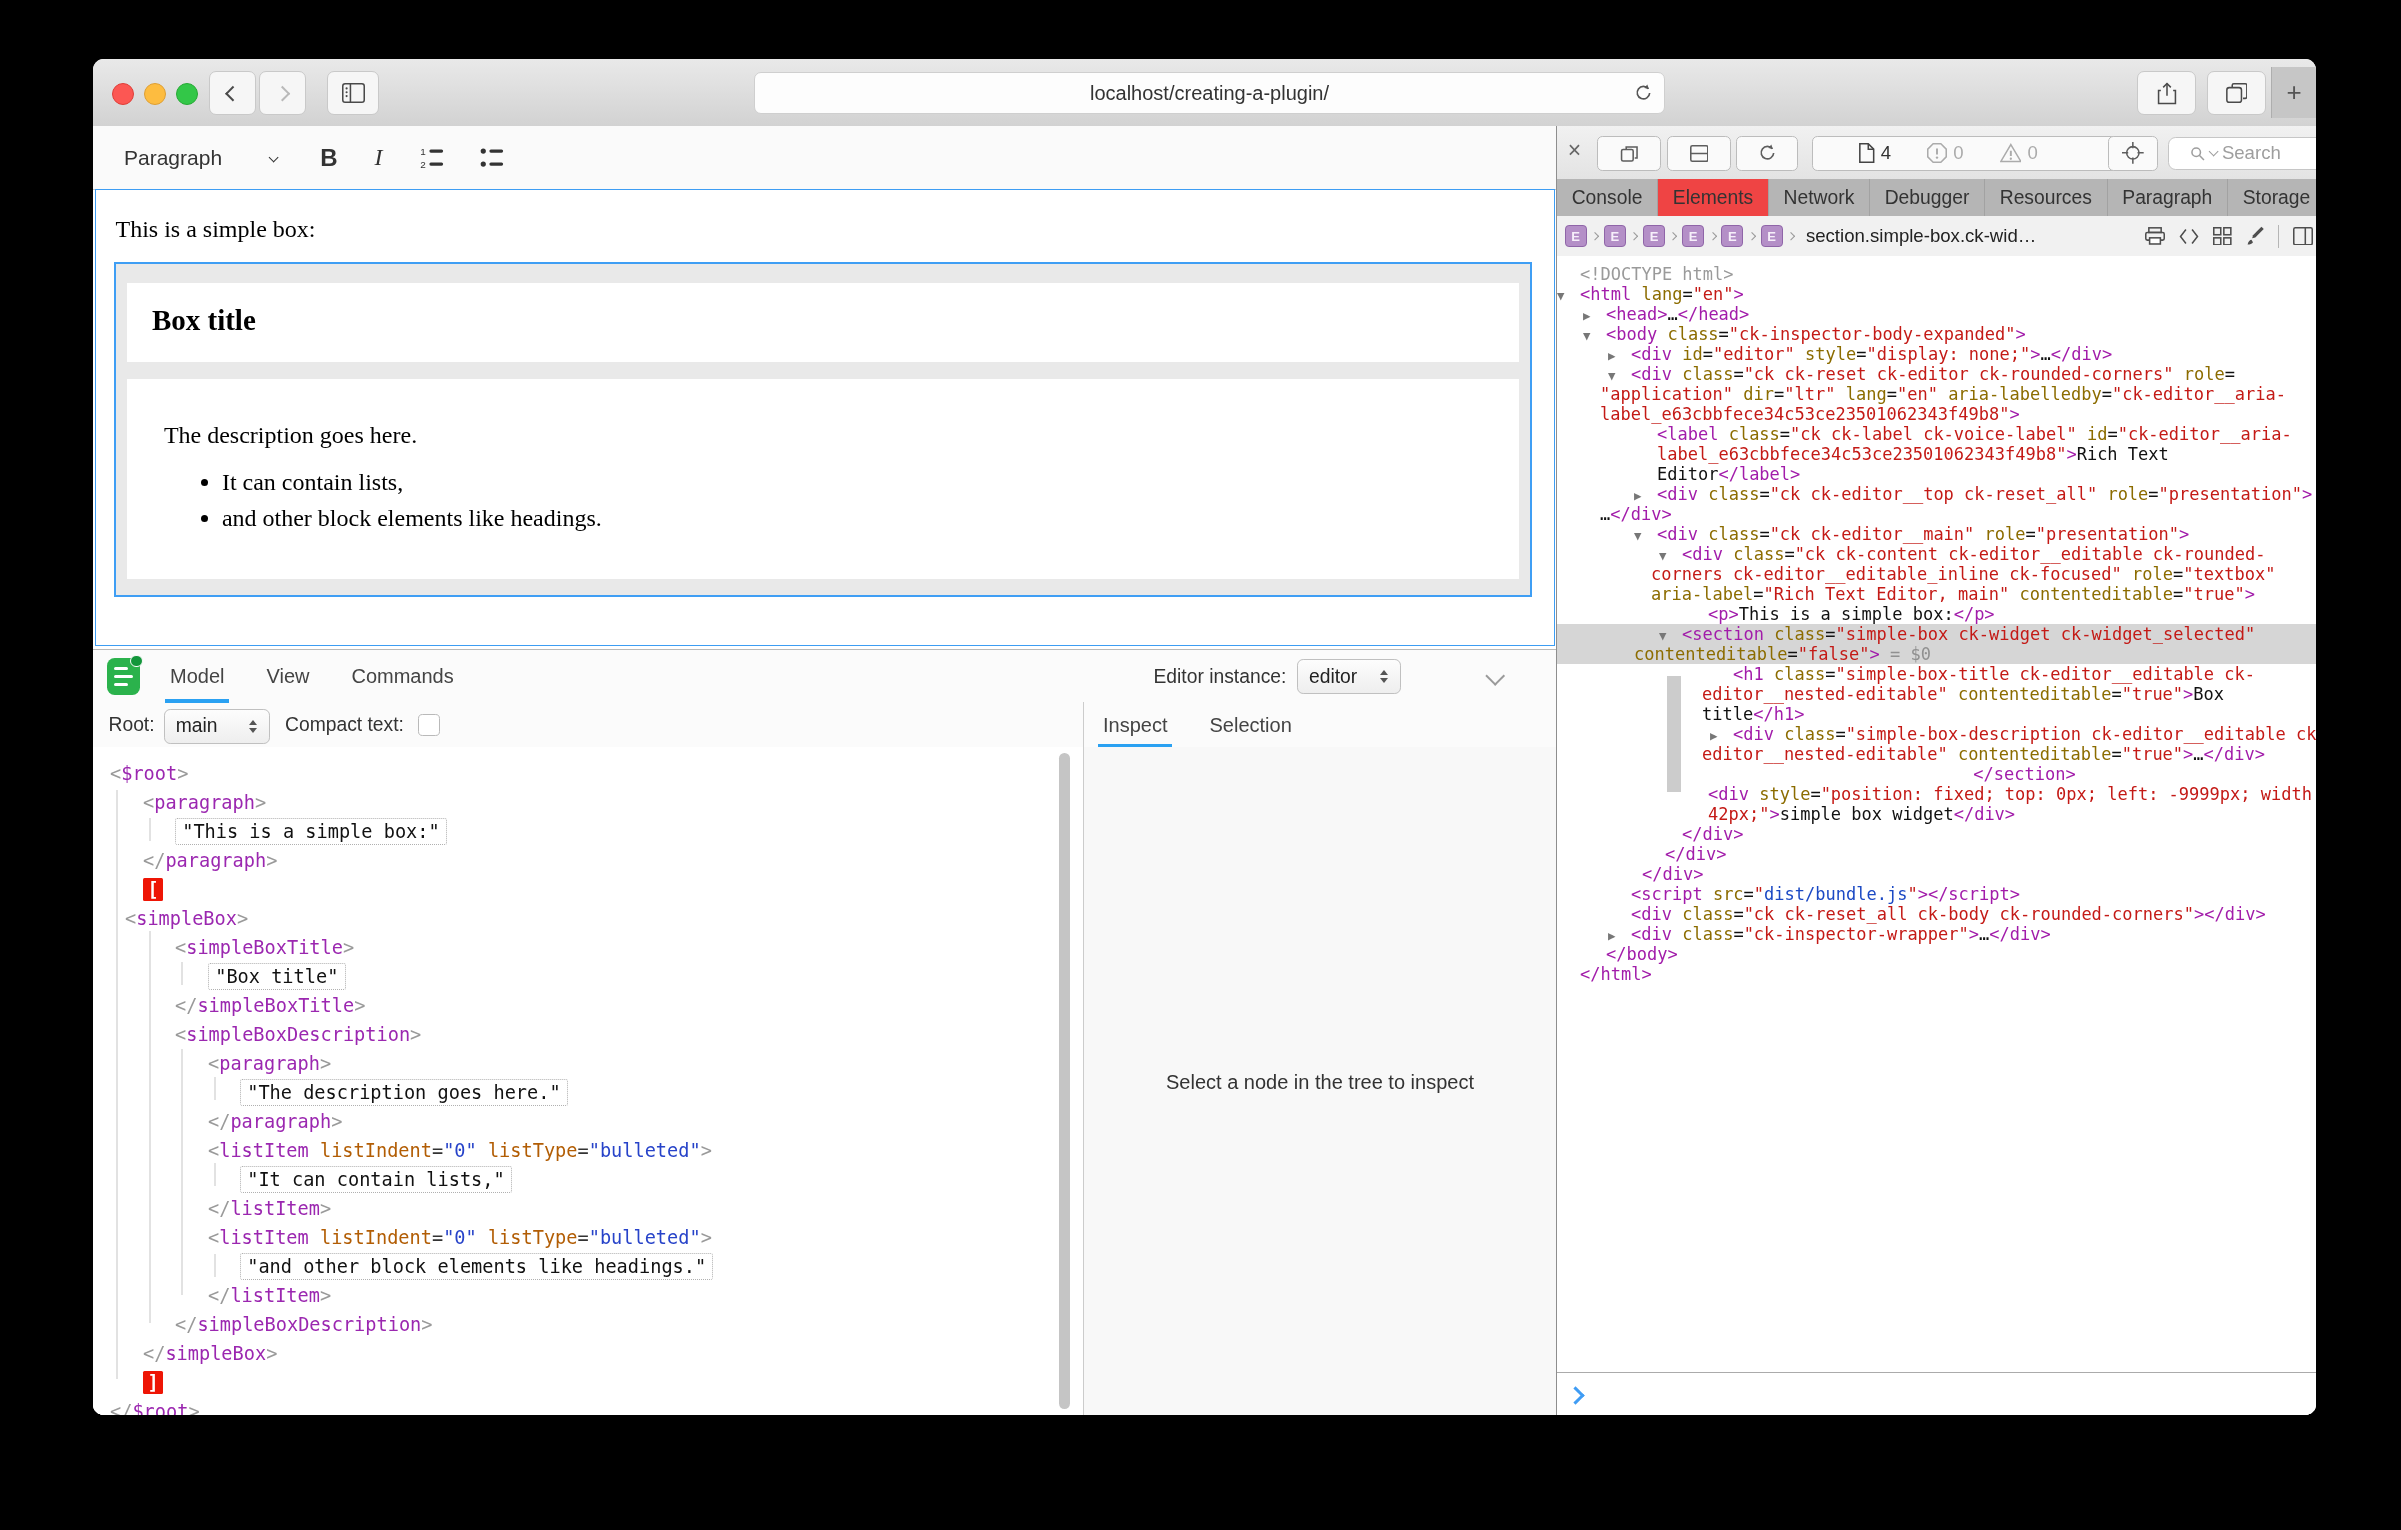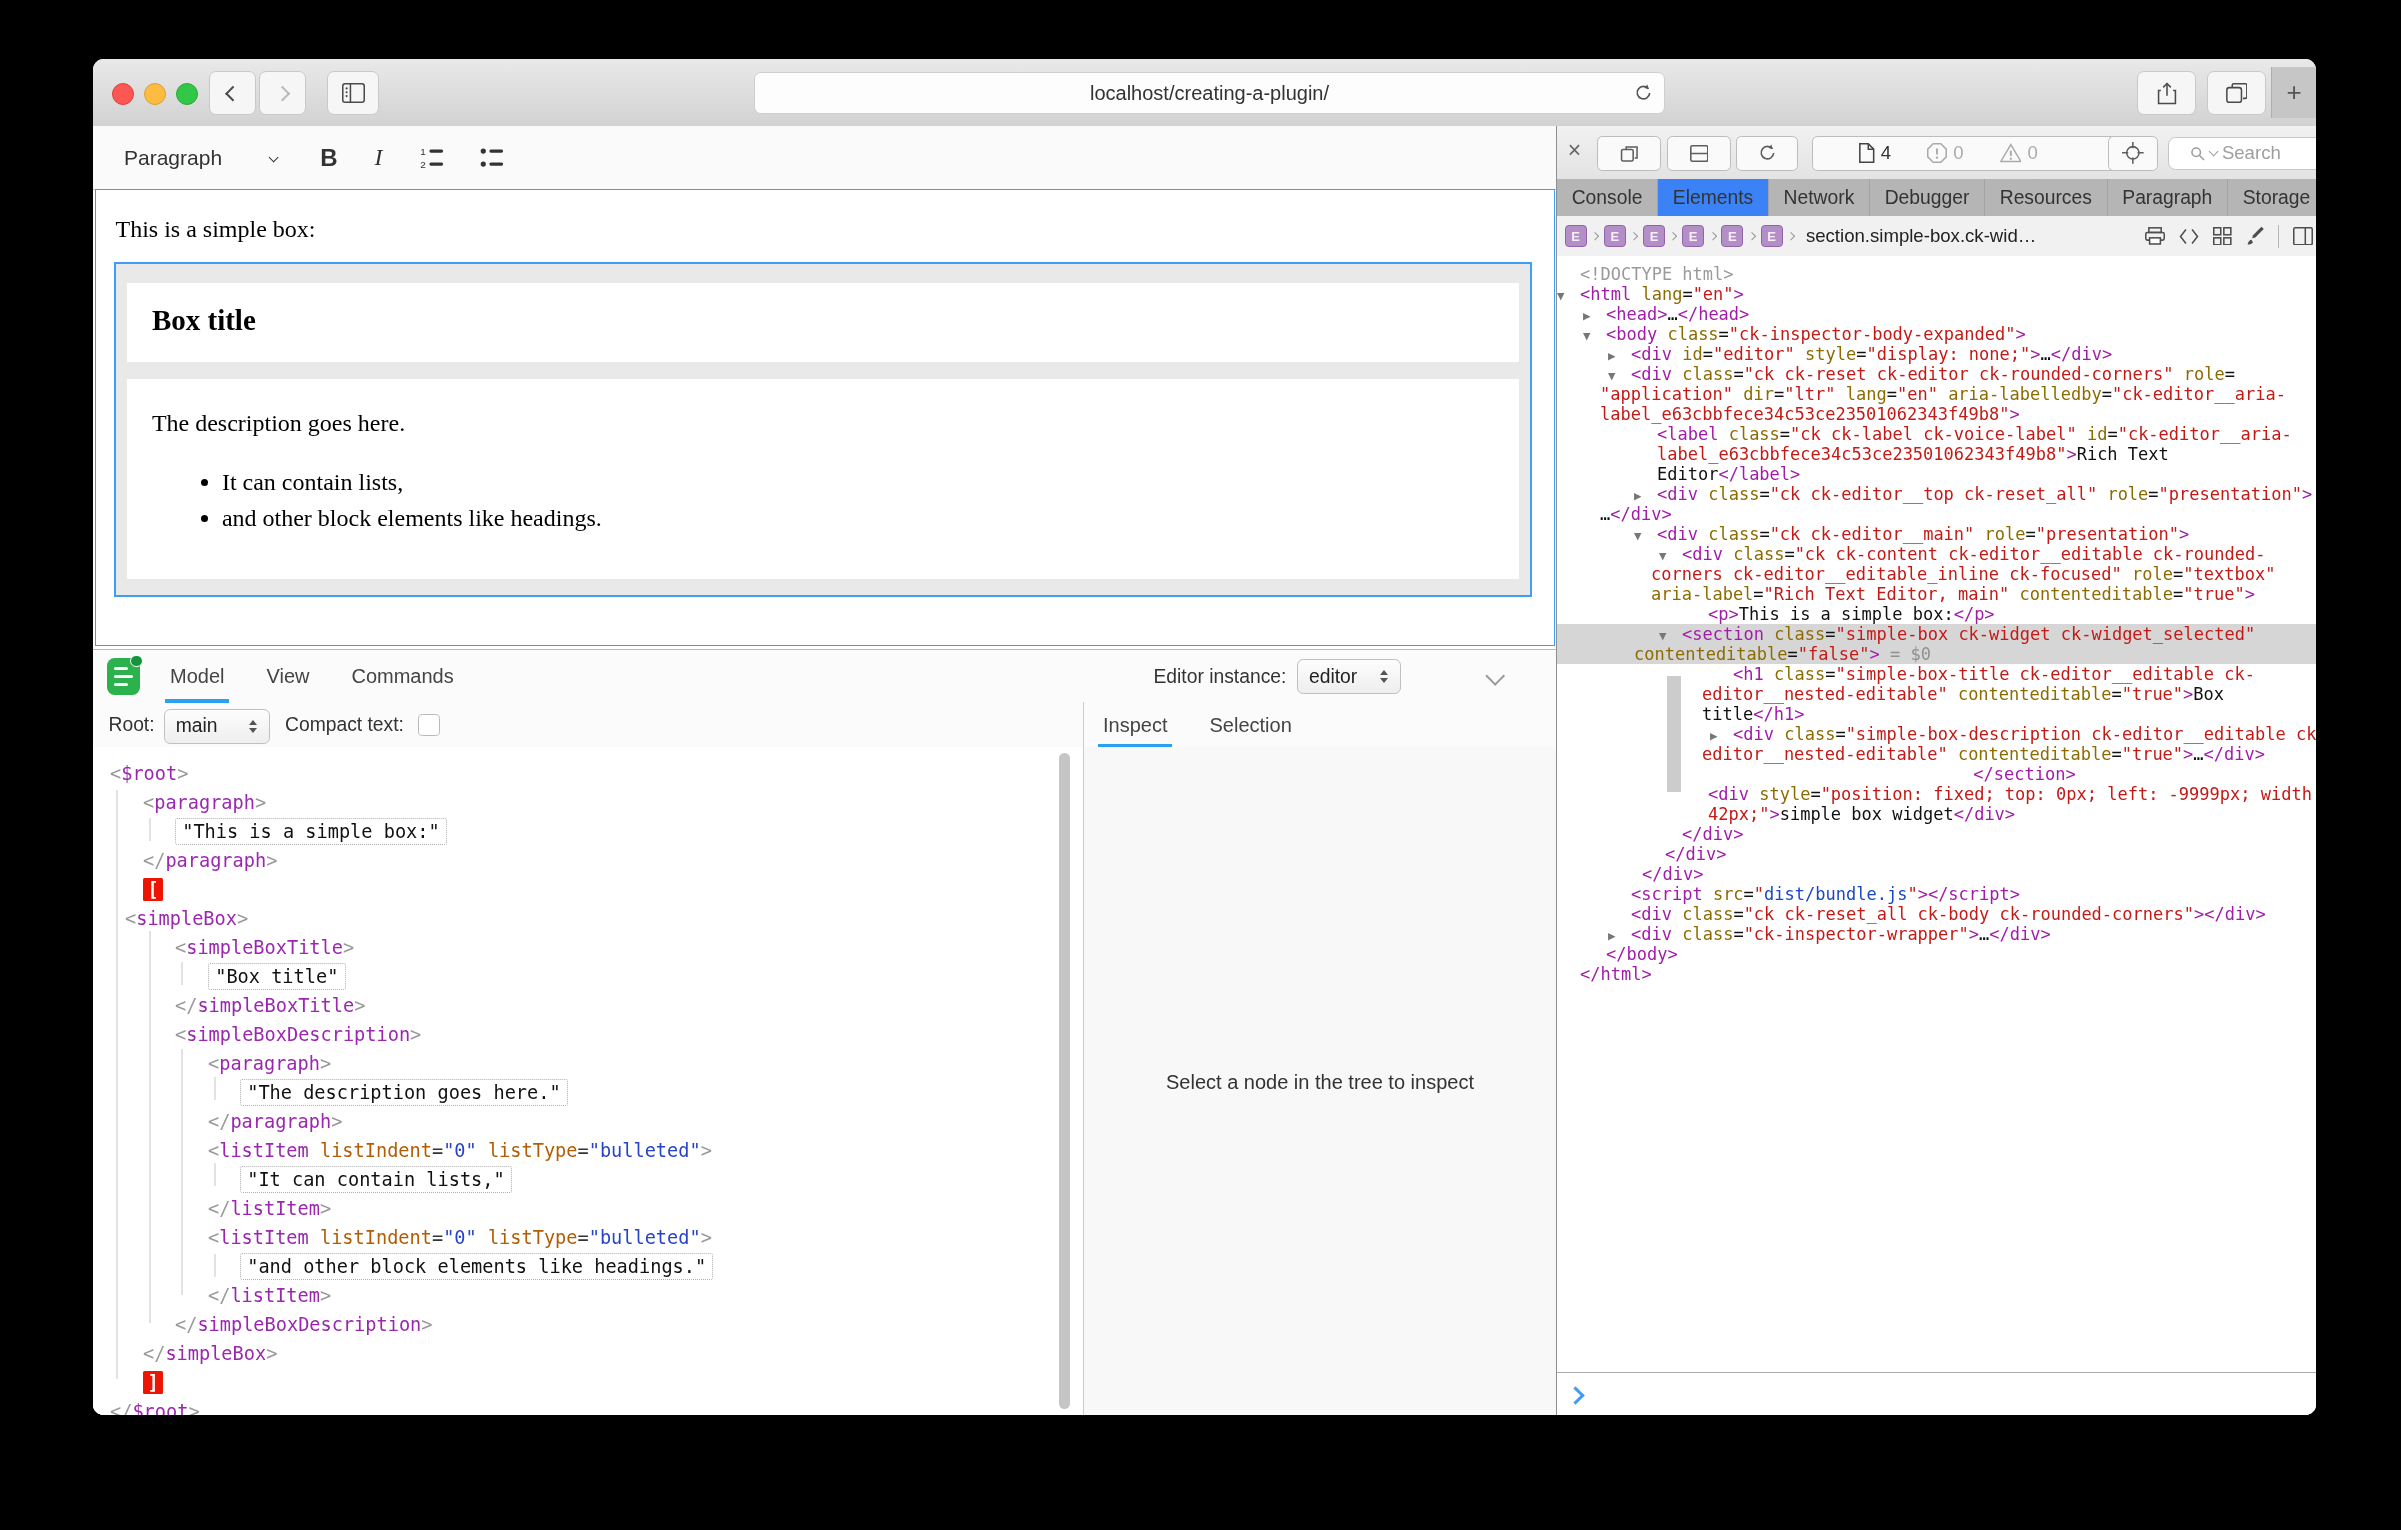--- a/index.html
+++ b/index.html
@@ -75,21 +75,21 @@
     border-bottom:0.8px solid #a6a6a6;color:#666;}
   .dt-btn{position:absolute;top:10px;height:32.5px;background:#fafafa;border:0.8px solid #bcbcbc;border-radius:5.4px;
     display:flex;align-items:center;justify-content:center;color:#5e5e5e;}
   .dt-count{font-size:18.6px;color:#333;margin-left:6.2px;}
   .dt-dim{color:#ababab;}
   .search-field{position:absolute;left:611px;top:10.8px;width:139px;height:31px;background:#fff;border:0.8px solid #c6c6c6;
     border-radius:7.7px;display:flex;align-items:center;padding:0 21px;color:#9e9e9e;font-size:18.6px;gap:4.6px;}
   .dt-tabbar{position:absolute;left:0;top:53px;width:100%;height:37px;background:#b5b5b5;border-bottom:0.8px solid #9e9e9e;
     display:flex;align-items:stretch;font-size:19.3px;color:#333;}
   .dt-tab{display:flex;align-items:center;padding:0 14.7px;border-right:0.8px solid #a2a2a2;}
-  .dt-tab.active{background:#3b82f6;}
+  .dt-tab.active{background:#ef4444;}
   .crumbbar{position:absolute;left:0;top:90px;width:100%;height:40px;background:#f1f1f1;border-bottom:0.8px solid #c6c6c6;
     display:flex;align-items:center;padding-left:7.7px;color:#222;}
   .ebadge{display:inline-flex;align-items:center;justify-content:center;width:20px;height:20px;background:#b48fc7;
     border:0.8px solid #8f65a8;border-radius:3.9px;color:#f6effa;font-size:13px;font-weight:bold;}
   .crumb-sep{margin:0 5.4px;color:#9a9a9a;font-size:15.5px;display:inline-flex;}
   .crumb-sep .chev{width:5.4px;height:5.4px;border-width:1.5px;border-color:#9a9a9a;transform:rotate(-45deg);}
   .crumb-label{font-size:18.6px;margin-left:6.2px;}
   .crumb-icons{margin-left:auto;display:flex;align-items:center;gap:14px;padding-right:10.8px;color:#4e4e4e;}
   .source{position:absolute;left:0;top:130px;width:100%;height:1116px;background:#fff;overflow:hidden;
     font-family:"DejaVu Sans Mono", monospace;font-size:17px;}
@@ -182,21 +182,21 @@
       </div>
     </div>
 
     <div class="ed-content">
       <p class="intro">This is a simple box:</p>
       <div class="widget">
         <div class="wbox" style="top:18.6px;height:79px;">
           <h1 class="wtitle-text">Box title</h1>
         </div>
         <div class="wbox" style="top:115px;height:200px;">
-          <p class="wdesc-text" style="margin:0;">The description goes here.</p>
+          <p class="wdesc-text" style="margin:12px;">The description goes here.</p>
           <div id="bullets">
               <div class="bullet-row" style="top: 90px;">
                 <span class="bullet-dot"></span>
                 <span>It can contain lists,</span>
               </div>
               <div class="bullet-row" style="top: 126px;">
                 <span class="bullet-dot"></span>
                 <span>and other block elements like headings.</span>
               </div>
             </div>

